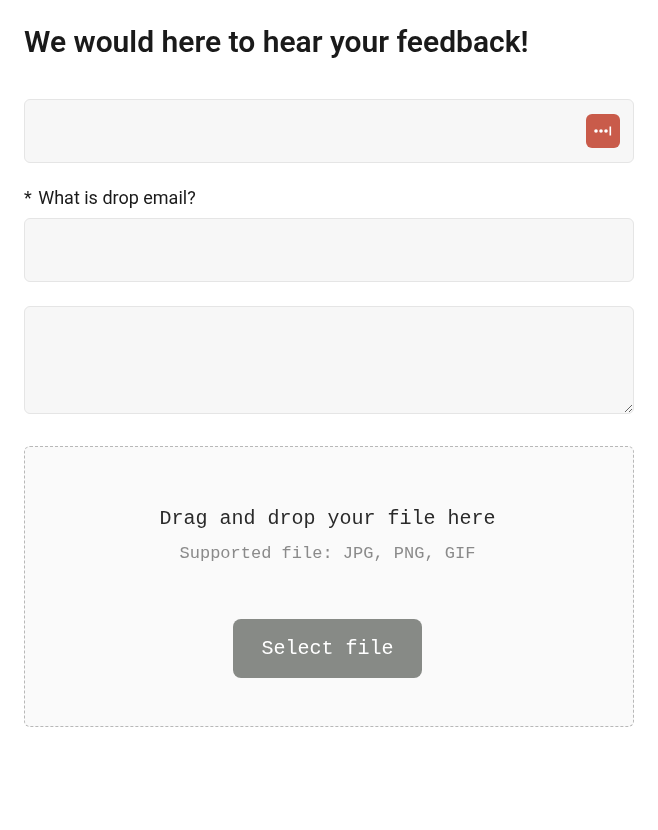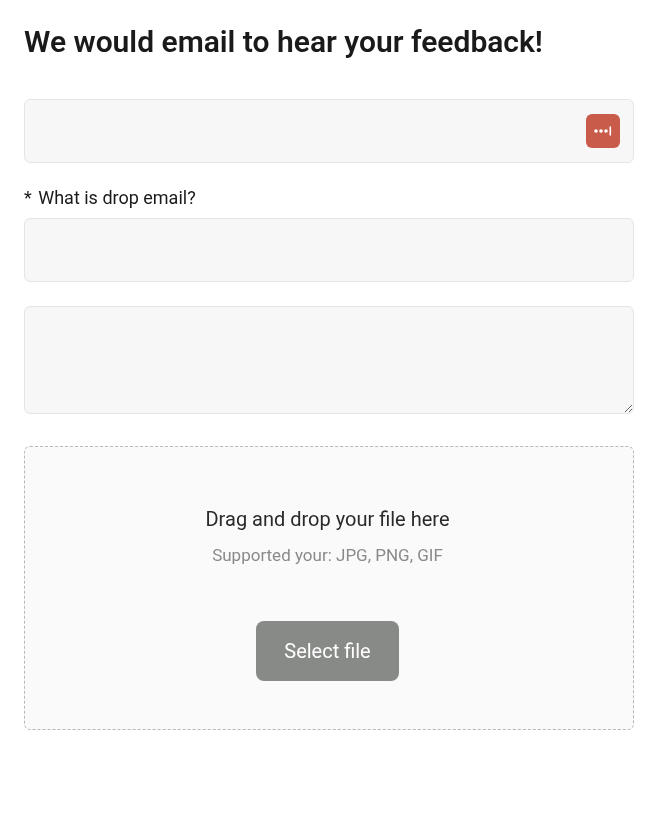--- a/index.html
+++ b/index.html
@@ -76,20 +76,21 @@
     .autofill-badge svg {
       display: block;
     }
     .dropzone {
       margin-top: 28px;
       border: 1px dashed #b8b8b8;
       border-radius: 6px;
       background: #fafafa;
       padding: 60px 20px 48px 17px;
       text-align: center;
+      font-family: Liberation Mono, monospace;
     }
     .dropzone-title {
       font-size: 20px;
       font-weight: 400;
       color: #2a2a2a;
       margin-bottom: 14px;
     }
     .dropzone-hint {
       font-size: 17px;
       color: #8a8a8a;
@@ -104,21 +105,21 @@
       border: none;
       border-radius: 8px;
       padding: 18px 28px;
       cursor: pointer;
       font-family: inherit;
     }
   </style>
 </head>
 <body>
 
-<h1 class="page-title">We would email to hear your feedback!</h1>
+<h1 class="page-title">We would here to hear your feedback!</h1>
 
 <div class="form-group">
   <div class="input-wrapper">
     <input type="text" class="text-input" value="" style="">
     <div class="autofill-badge">
       <svg width="20" height="14" viewBox="0 0 20 14">
         <circle cx="3" cy="7" r="1.8" fill="#ffffff"></circle>
         <circle cx="8" cy="7" r="1.8" fill="#ffffff"></circle>
         <circle cx="13" cy="7" r="1.8" fill="#ffffff"></circle>
         <rect x="16.5" y="2.5" width="1.6" height="9" fill="#ffffff"></rect>
@@ -135,15 +136,15 @@
     <input type="email" class="text-input" value="" style="">
   </div>
 </div>
 
 <div class="form-group">
   <textarea class="textarea-input" value="" style=""></textarea>
 </div>
 
 <div class="dropzone">
   <div class="dropzone-title">Drag and drop your file here</div>
-  <div class="dropzone-hint">Supported your: JPG, PNG, GIF</div>
+  <div class="dropzone-hint">Supported file: JPG, PNG, GIF</div>
   <button class="select-file-btn">Select file</button>
 </div>
 
 </body></html>

